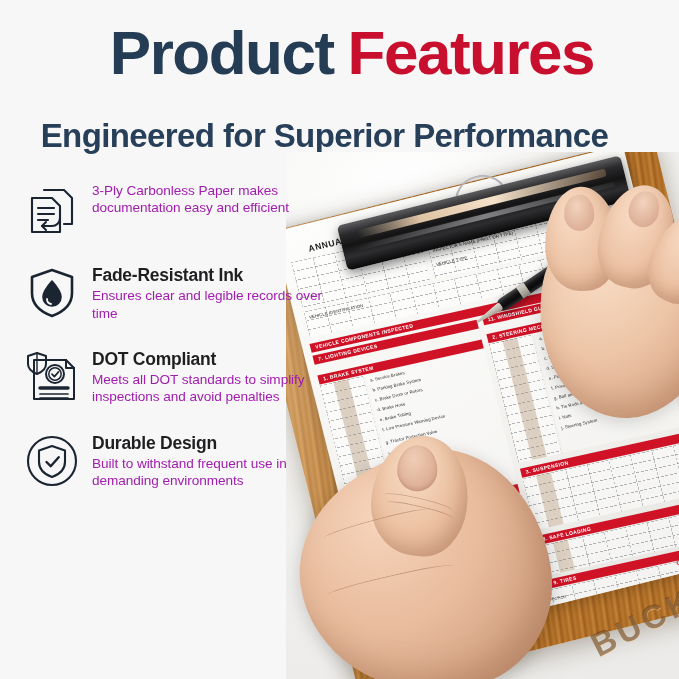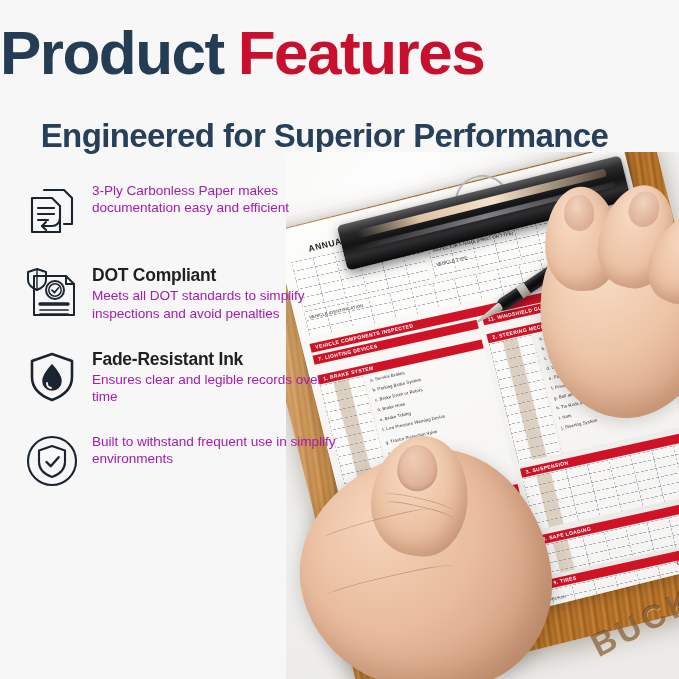--- a/index.html
+++ b/index.html
@@ -7,21 +7,21 @@
   html,body { width:679px; height:679px; overflow:hidden; }
   body {
     background:#f7f7f7;
     font-family:"Liberation Sans", sans-serif;
     position:relative;
   }
 
   
   .hero-title {
     position:absolute; top:22px; left:0; width:594px;
-    text-align:left;
+    text-align:right;
     font-size:62px; font-weight:700; letter-spacing:-1.5px;
     line-height:1.0; white-space:nowrap;
   }
   .hero-title .w1 { color:#253c55; }
   .hero-title .w2 { color:#c8102e; }
 
   .hero-sub {
     position:absolute; top:118px; left:0; width:649px;
     text-align:center;
     font-size:33px; font-weight:700; color:#273f59;
@@ -372,20 +372,34 @@
         <path d="M22 40 l-4 4 4 4"></path>
       </svg>
     </div>
     <div class="feat-text">
       <div class="feat-desc">3-Ply Carbonless Paper makes documentation easy and efficient</div>
     </div>
   </div>
 
   <div class="feature">
     <div class="feat-icon">
+      <svg viewBox="0 0 56 56" fill="none" stroke="#1b2431" stroke-width="2.6" stroke-linecap="round" stroke-linejoin="round">
+        <path d="M28 5 L48 12 v16 c0 12-9 19-20 23 C17 47 8 40 8 28 V12 Z"></path>
+        <path d="M28 16 c0 0 9 10 9 16 a9 9 0 0 1 -18 0 c0-6 9-16 9-16 Z" fill="#1b2431" stroke="#1b2431" stroke-width="1.6"></path>
+        <path d="M23 34 a5 5 0 0 0 4 5" stroke="#f7f7f7" stroke-width="1.8" fill="none"></path>
+      </svg>
+    </div>
+    <div class="feat-text">
+      <div class="feat-title">Fade-Resistant Ink</div>
+      <div class="feat-desc">Ensures clear and legible records over time</div>
+    </div>
+  </div>
+
+  <div class="feature">
+    <div class="feat-icon">
       <svg viewBox="0 0 56 56" fill="none" stroke="#1b2431" stroke-width="2" stroke-linecap="round" stroke-linejoin="round">
         <path d="M13 4 L22 7 v8 c0 5-4 8-9 10 -5-2-9-5-9-10 V7 Z"></path>
         <path d="M13 4 v21" stroke-width="1.4"></path>
         <path d="M10 11 h32 l8 8 v31 H10 Z"></path>
         <path d="M42 11 v8 h8"></path>
         <circle cx="31" cy="25" r="9"></circle>
         <circle cx="31" cy="25" r="6.2" stroke-width="1.5"></circle>
         <path d="M28 25.2 l2.4 2.4 4.2-4.8" stroke-width="1.7"></path>
         <path d="M16 39 h28" stroke-width="3.4"></path>
         <path d="M16 45 h28" stroke-width="1.7"></path>
@@ -393,38 +407,25 @@
       </svg>
     </div>
     <div class="feat-text">
       <div class="feat-title">DOT Compliant</div>
       <div class="feat-desc">Meets all DOT standards to simplify inspections and avoid penalties</div>
     </div>
   </div>
 
   <div class="feature">
     <div class="feat-icon">
-      <svg viewBox="0 0 56 56" fill="none" stroke="#1b2431" stroke-width="2.6" stroke-linecap="round" stroke-linejoin="round">
-        <path d="M28 5 L48 12 v16 c0 12-9 19-20 23 C17 47 8 40 8 28 V12 Z"></path>
-        <path d="M28 16 c0 0 9 10 9 16 a9 9 0 0 1 -18 0 c0-6 9-16 9-16 Z" fill="#1b2431" stroke="#1b2431" stroke-width="1.6"></path>
-        <path d="M23 34 a5 5 0 0 0 4 5" stroke="#f7f7f7" stroke-width="1.8" fill="none"></path>
-      </svg>
-    </div>
-    <div class="feat-text">
-      <div class="feat-title">Fade-Resistant Ink</div>
-      <div class="feat-desc">Ensures clear and legible records over time</div>
-    </div>
-  </div>
-
-  <div class="feature">
-    <div class="feat-icon">
       <svg viewBox="0 0 56 56" fill="none" stroke="#1b2431" stroke-width="2.1" stroke-linecap="round" stroke-linejoin="round">
         <circle cx="28" cy="28" r="24"></circle>
         <path d="M28 13 L41 17.6 v11.2 c0 8.2-6 12.8-13 15.2 -7-2.4-13-7-13-15.2 V17.6 Z"></path>
         <path d="M22.5 29 l4.2 4.2 8-9" stroke-width="2.4"></path>
       </svg>
     </div>
     <div class="feat-text">
-      <div class="feat-desc">Built to withstand frequent use in simplify environments</div>
+      <div class="feat-title">Durable Design</div>
+      <div class="feat-desc">Built to withstand frequent use in demanding environments</div>
     </div>
   </div>
 
 </div>
 
 </body></html>

